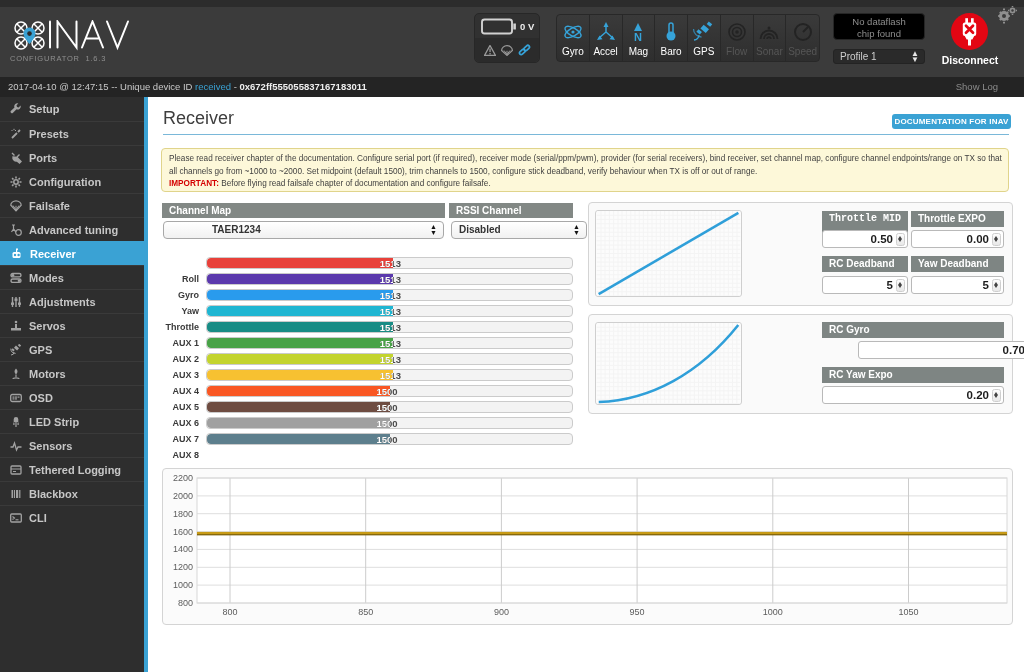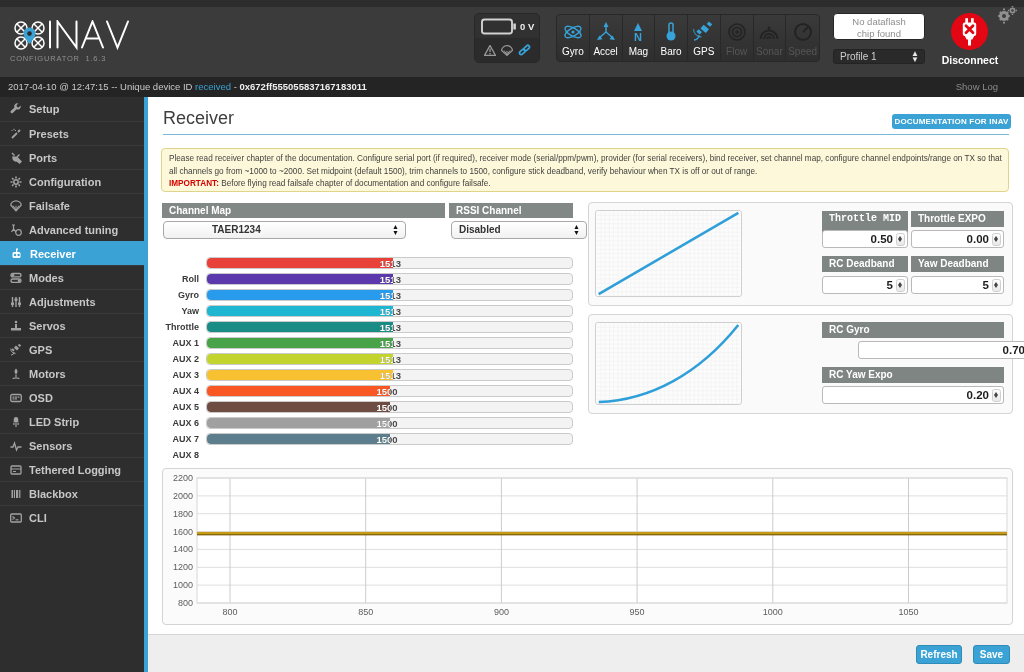--- a/index.html
+++ b/index.html
@@ -15,21 +15,21 @@
 #battbox .brow1 { position:absolute; top:0; left:0; right:0; height:25px; }
 #battbox .brow2 { position:absolute; bottom:0; left:0; right:0; height:24px; background:#2b2b2b; border-radius:0 0 5px 5px; display:flex; align-items:center; justify-content:space-around; padding:0 6px;}
 
 #sensors { position:absolute; left:556px; top:14px; width:264px; height:48px; border:1px solid #282828; border-radius:4px; display:flex; background:linear-gradient(#3a3a3a,#2e2e2e); }
 .sensor { width:33px; height:100%; border-right:1px solid #282828; text-align:center; position:relative; }
 .sensor:last-child { border-right:none; }
 .sensor .sic { position:absolute; top:5px; left:0; width:100%; height:24px; display:flex; align-items:center; justify-content:center; }
 .sensor .slb { position:absolute; bottom:4px; width:100%; font-size:10px; color:#fff; }
 .sensor.off .slb { color:#565656; }
 
-#dataflash { position:absolute; left:833px; top:13px; width:92px; height:27px; background:#ffffff; border:1px solid #262626; border-radius:4px; color:#8e8e8e; font-size:9.5px; text-align:center; line-height:12px; padding-top:2px; }
+#dataflash { position:absolute; left:833px; top:13px; width:92px; height:27px; background:#000000; border:1px solid #262626; border-radius:4px; color:#8e8e8e; font-size:9.5px; text-align:center; line-height:12px; padding-top:2px; }
 #profile { position:absolute; left:833px; top:49px; width:92px; height:15px; background:#2a2a2a; border:1px solid #232323; border-radius:3px; color:#cfcfcf; font-size:10px; line-height:13px; padding-left:6px; }
 #profile .arr { position:absolute; right:5px; top:1px; color:#e8e8e8; font-size:8px; line-height:6px; }
 
 #disc { position:absolute; left:951px; top:13px; width:37px; height:37px; border-radius:50%; background:#e30613; }
 #disclbl { position:absolute; left:936px; top:54px; width:68px; text-align:center; color:#fff; font-size:10.5px; font-weight:bold; }
 #gears { position:absolute; left:996px; top:6px; }
 
 #logbar { position:absolute; left:0; top:77px; width:1024px; height:20px; background:#242424; color:#c9c9c9; font-size:9.5px; line-height:20px; }
 #logbar .msg { position:absolute; left:8px; top:0; }
 #logbar .msg b { color:#efefef; }
@@ -51,21 +51,21 @@
 #headrule { position:absolute; left:163px; top:134px; width:846px; height:1px; background:#7ab8d9; }
 #note { position:absolute; left:161px; top:148px; width:848px; height:44px; background:#fdf8d9; border:1px solid #e0d48b; border-radius:4px; overflow:hidden; }
 #note .inner { position:absolute; left:7px; top:3px; width:968px; font-size:9.5px; color:#3f3f3f; line-height:12.7px; transform:scaleX(0.862); transform-origin:0 0; }
 #note .imp { color:#d40000; font-weight:bold; }
 
 .ghead { position:absolute; background:#828885; color:#fff; font-size:10px; font-weight:bold; line-height:15px; padding-left:7px; }
 #cmhead { left:162px; top:203px; width:283px; height:15px; }
 #rssihead { left:449px; top:203px; width:124px; height:15px; }
 .sel { position:absolute; height:18px; background:linear-gradient(#fff,#f1f1f1); border:1px solid #a8a8a8; border-radius:4px; font-size:10px; font-weight:bold; color:#333; line-height:16px; padding-left:7px; }
 .sel .arr { position:absolute; right:6px; top:2px; font-size:7px; line-height:6px; color:#111; text-align:center; }
-#cmsel { left:163px; top:221px; width:243px;padding-left:48px; }
+#cmsel { left:163px; top:221px; width:281px;padding-left:48px; }
 #rssisel { left:451px; top:221px; width:136px; }
 
 .chrow { position:absolute; left:148px; width:430px; height:16px; }
 .chrow .clabel { position:absolute; left:0; top:18px; width:51px; text-align:right; font-size:9px; font-weight:bold; color:#3a3a3a; }
 .meter { position:absolute; left:58px; top:1px; width:367px; height:12px; background:#f3f3f3; border:1px solid #cbcbcb; border-radius:4px; overflow:hidden; }
 .meter .fill { position:absolute; left:0; top:0; bottom:0; border-radius:4px 0 0 4px; }
 .meter .vdark { position:absolute; top:0px; width:40px; text-align:center; font-size:9.5px; font-weight:bold; color:#4a4a4a; line-height:11px; }
 .meter .clipw { position:absolute; left:0; top:0; bottom:0; overflow:hidden; }
 .meter .vwhite { position:absolute; top:0px; width:40px; text-align:center; font-size:9.5px; font-weight:bold; color:#fff; line-height:11px; }
 
@@ -595,17 +595,13 @@
         <text x="474.1" y="146" text-anchor="middle" font-size="9" fill="#5c5c5c" font-family="Liberation Sans">950</text>
         <path d="M609.8,9 L609.8,134" stroke="#cccccc" stroke-width="1"></path>
         <text x="609.8" y="146" text-anchor="middle" font-size="9" fill="#5c5c5c" font-family="Liberation Sans">1000</text>
         <path d="M745.5,9 L745.5,134" stroke="#cccccc" stroke-width="1"></path>
         <text x="745.5" y="146" text-anchor="middle" font-size="9" fill="#5c5c5c" font-family="Liberation Sans">1050</text>
         <rect x="34" y="9" width="810" height="125" fill="none" stroke="#d8d8d8" stroke-width="1"></rect>
         <rect x="34" y="62.9" width="810" height="3.2" fill="#c79a16"></rect>
         <rect x="34" y="65.3" width="810" height="1" fill="#6b540a"></rect>
       </svg>
   </div>
-  <div id="footer">
-    <div class="fbtn" id="refreshbtn">Refresh</div>
-    <div class="fbtn" id="savebtn">Save</div>
-  </div>
 </div>
 
 </body></html>

